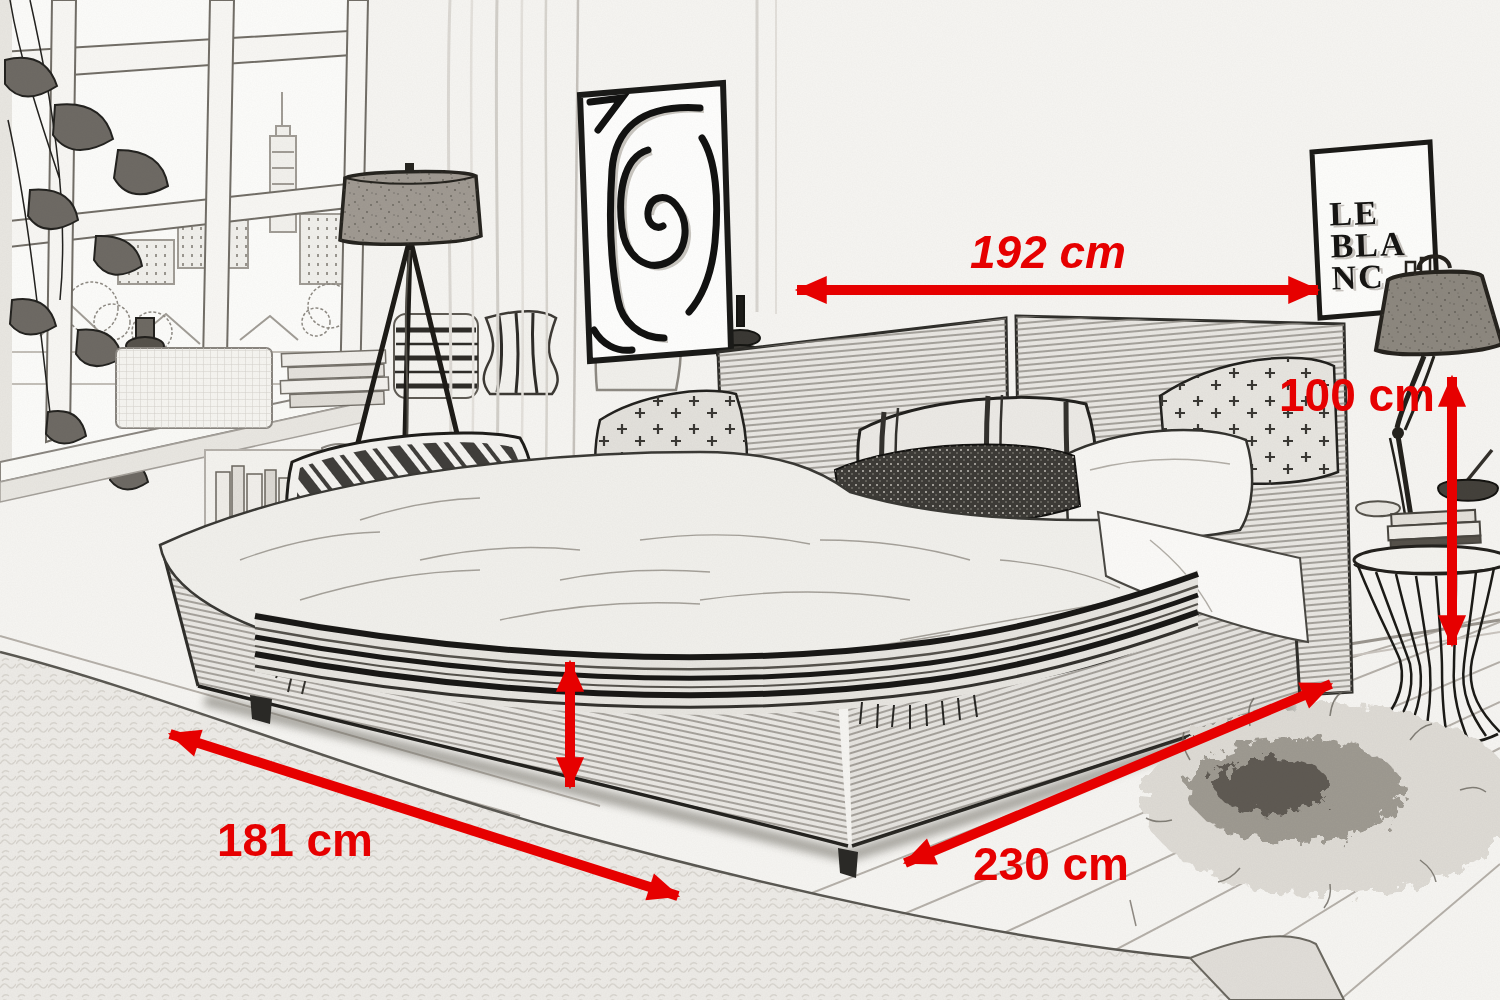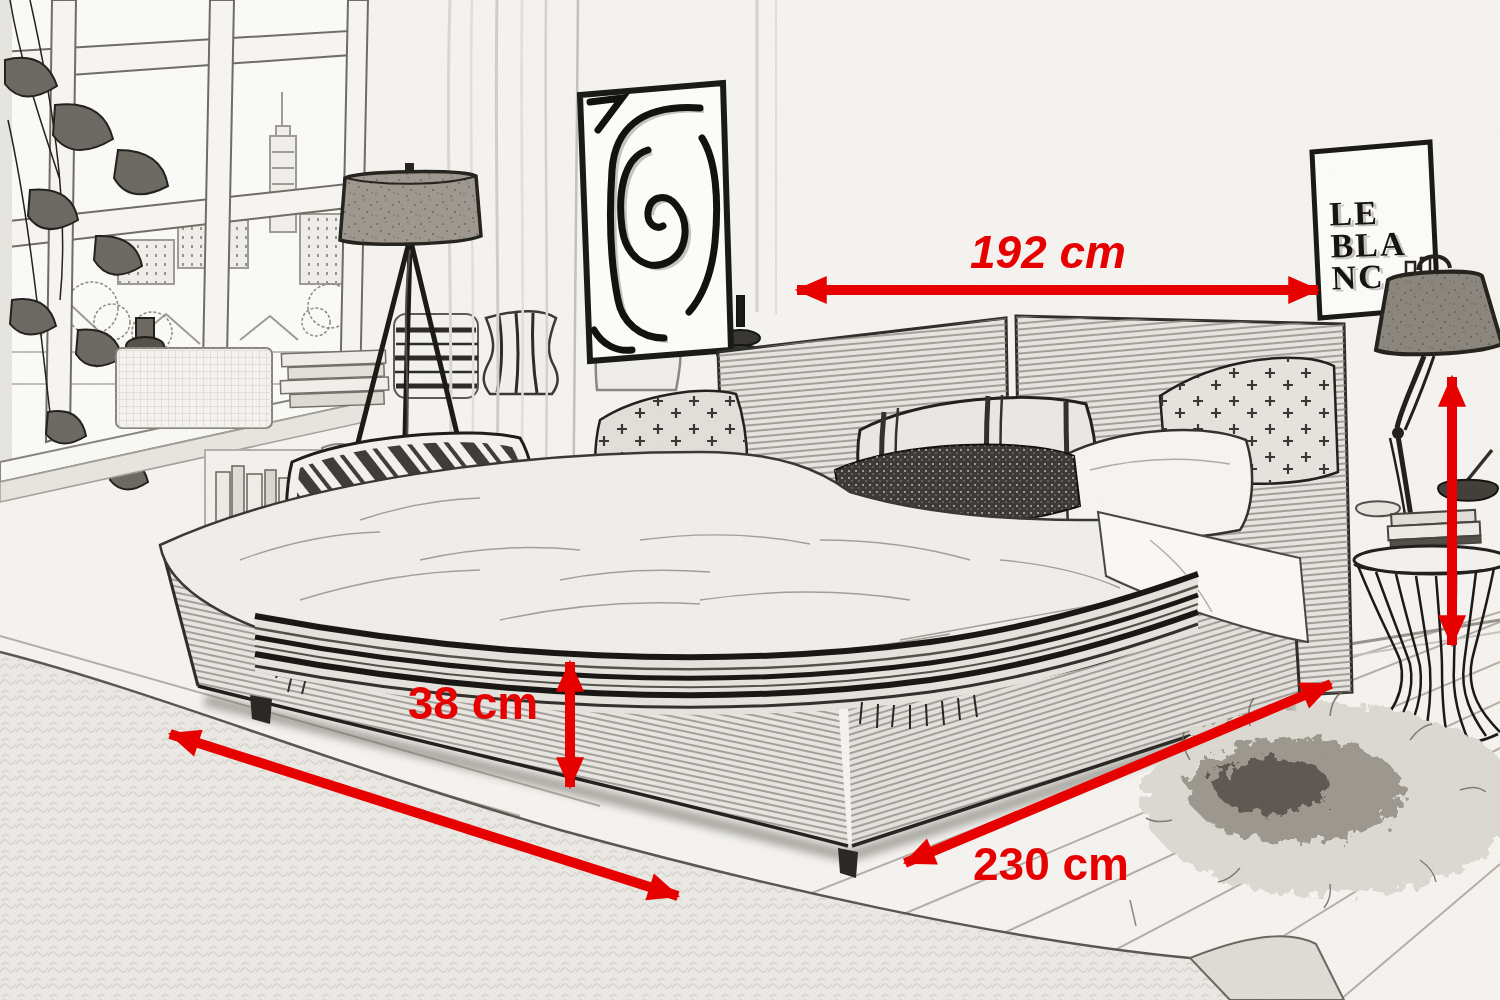--- a/index.html
+++ b/index.html
@@ -458,15 +458,16 @@
   <g>
     <line class="dim-arrow" x1="797" y1="290" x2="1318" y2="290" marker-start="url(#ah)" marker-end="url(#ah)"></line>
     <line class="dim-arrow" x1="1452" y1="377" x2="1452" y2="645" marker-start="url(#ah)" marker-end="url(#ah)"></line>
     <line class="dim-arrow" x1="570" y1="662" x2="570" y2="787" marker-start="url(#ah)" marker-end="url(#ah)"></line>
     <line class="dim-arrow" x1="170" y1="734" x2="678" y2="896" marker-start="url(#ah)" marker-end="url(#ah)"></line>
     <line class="dim-arrow" x1="905" y1="863" x2="1331" y2="684" marker-start="url(#ah)" marker-end="url(#ah)"></line>
   </g>
 </svg>
 
 <div class="dim-label" style="left:1048px;top:252px;font-style:italic;">192 cm</div>
-<div class="dim-label" style="left:473px;top:703px;">38 cm</div>
+<div class="dim-label" style="left:1357px;top:395px;">100 cm</div>
+<div class="dim-label" style="left:295px;top:840px;">181 cm</div>
 <div class="dim-label" style="left:1051px;top:864px;">230 cm</div>
 </div>
 
 </body></html>

